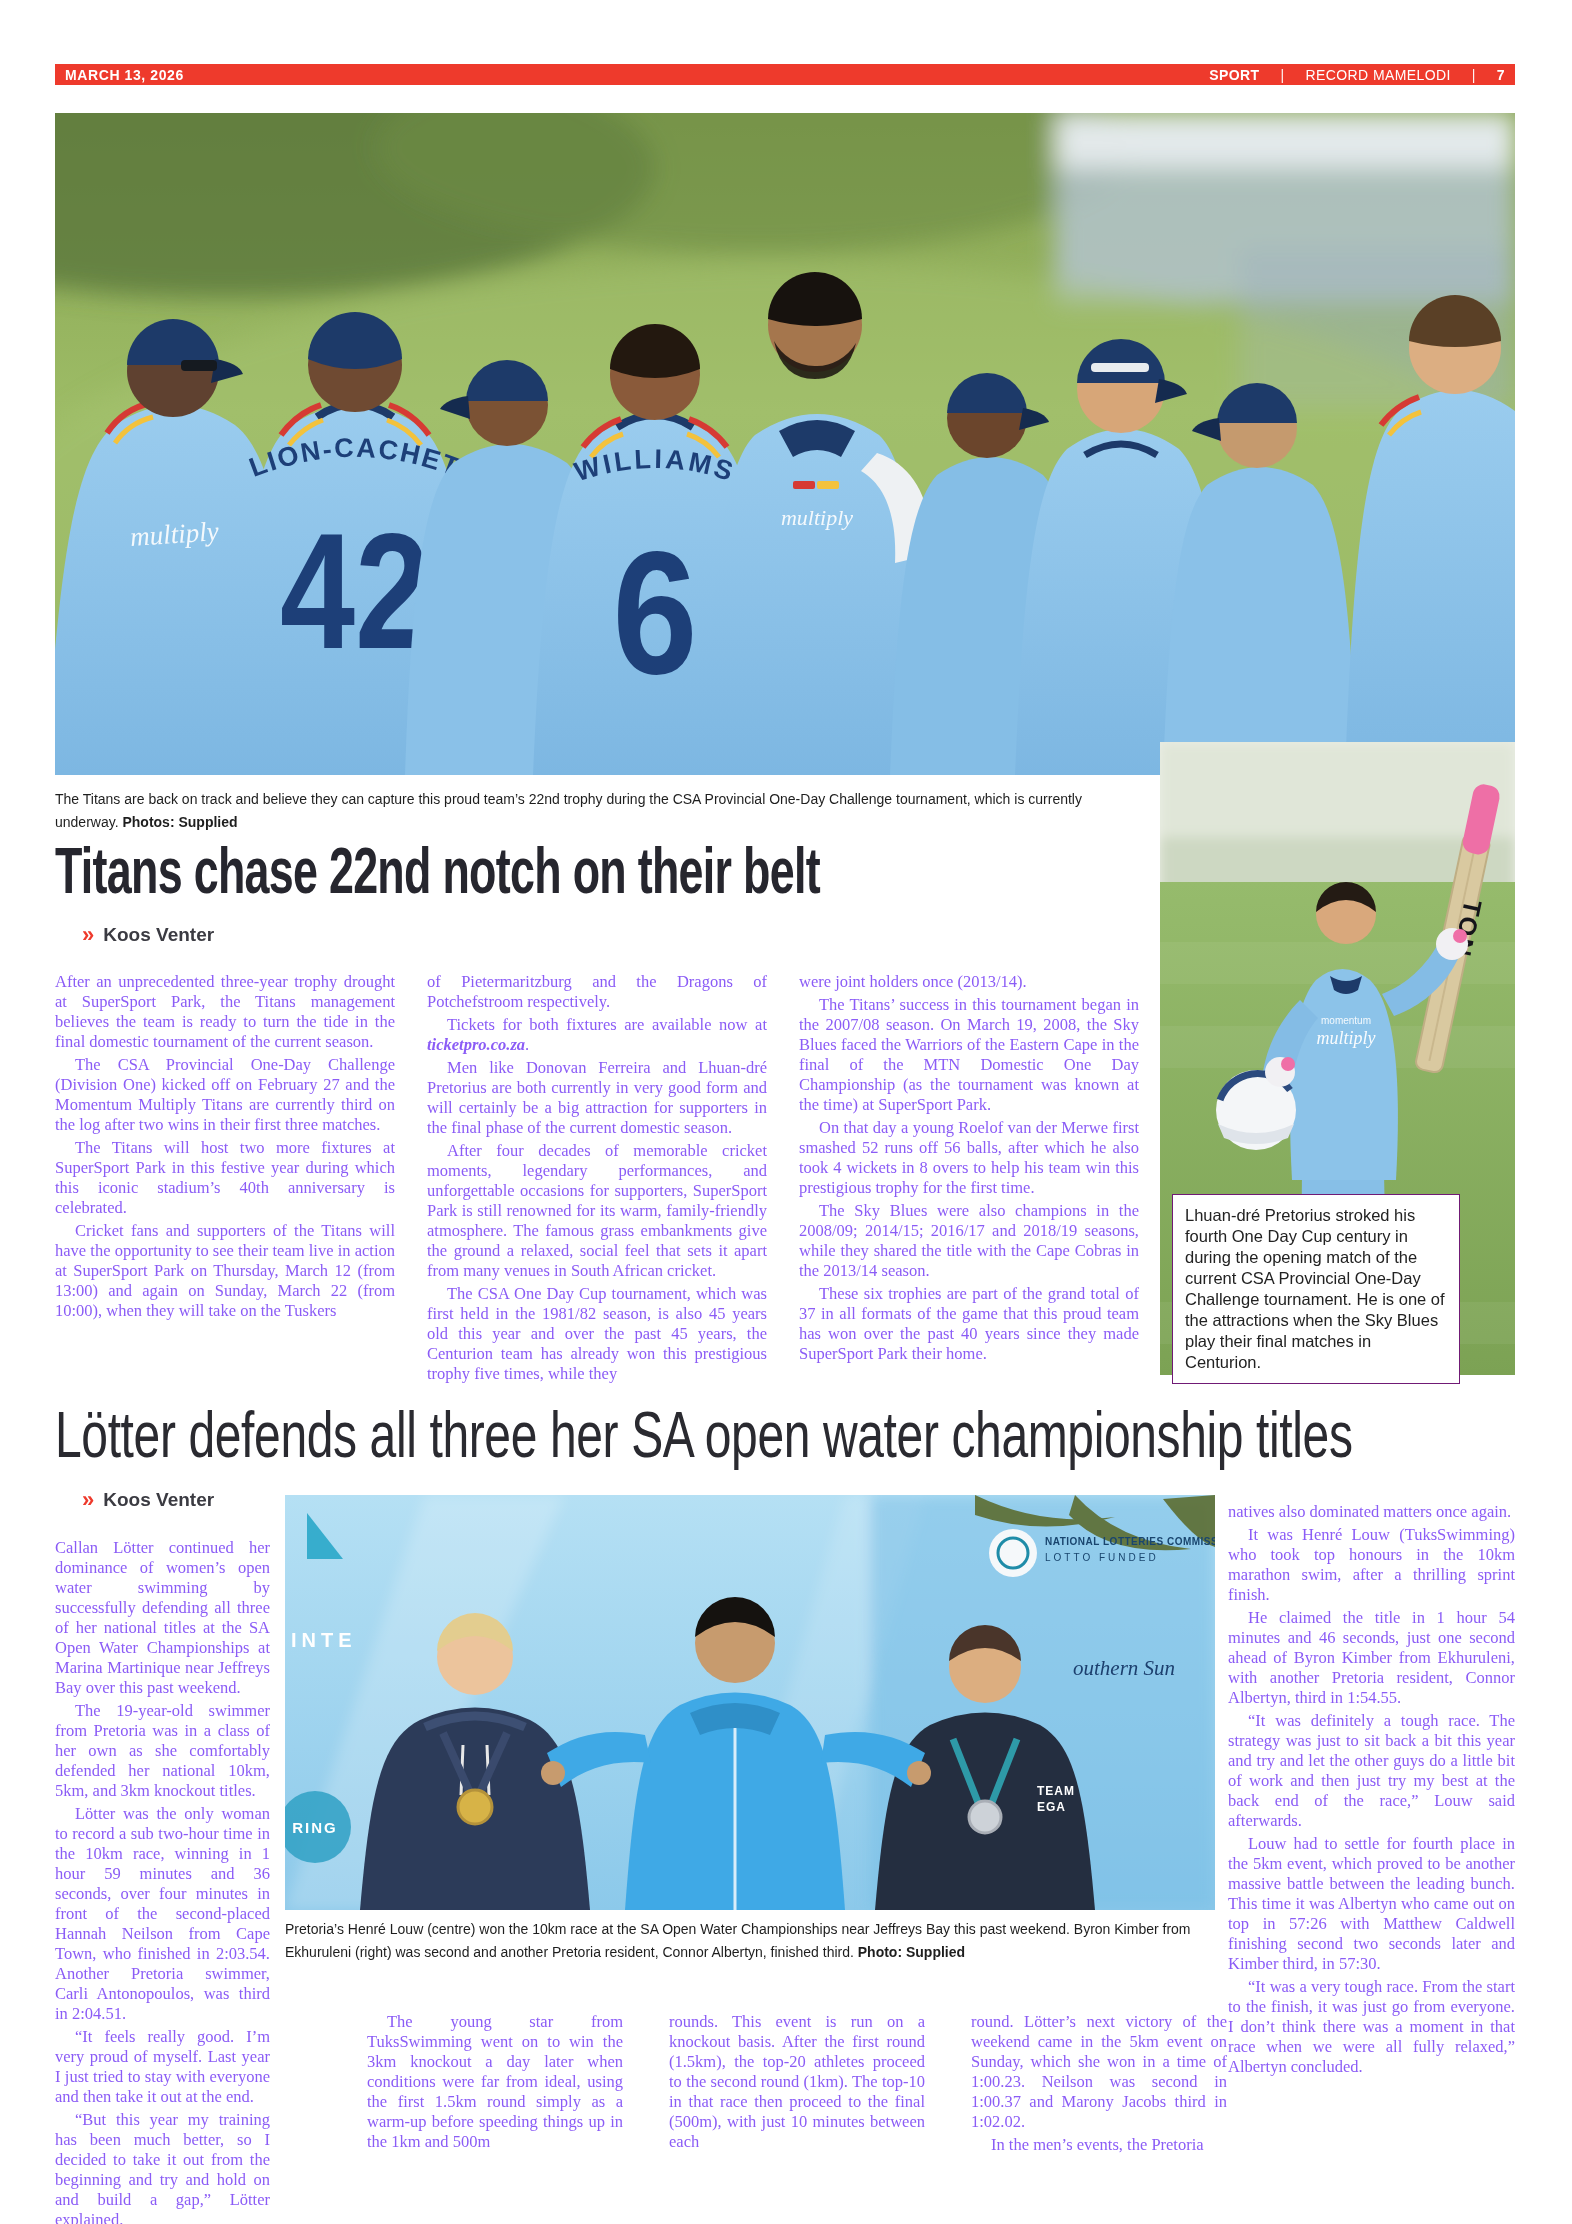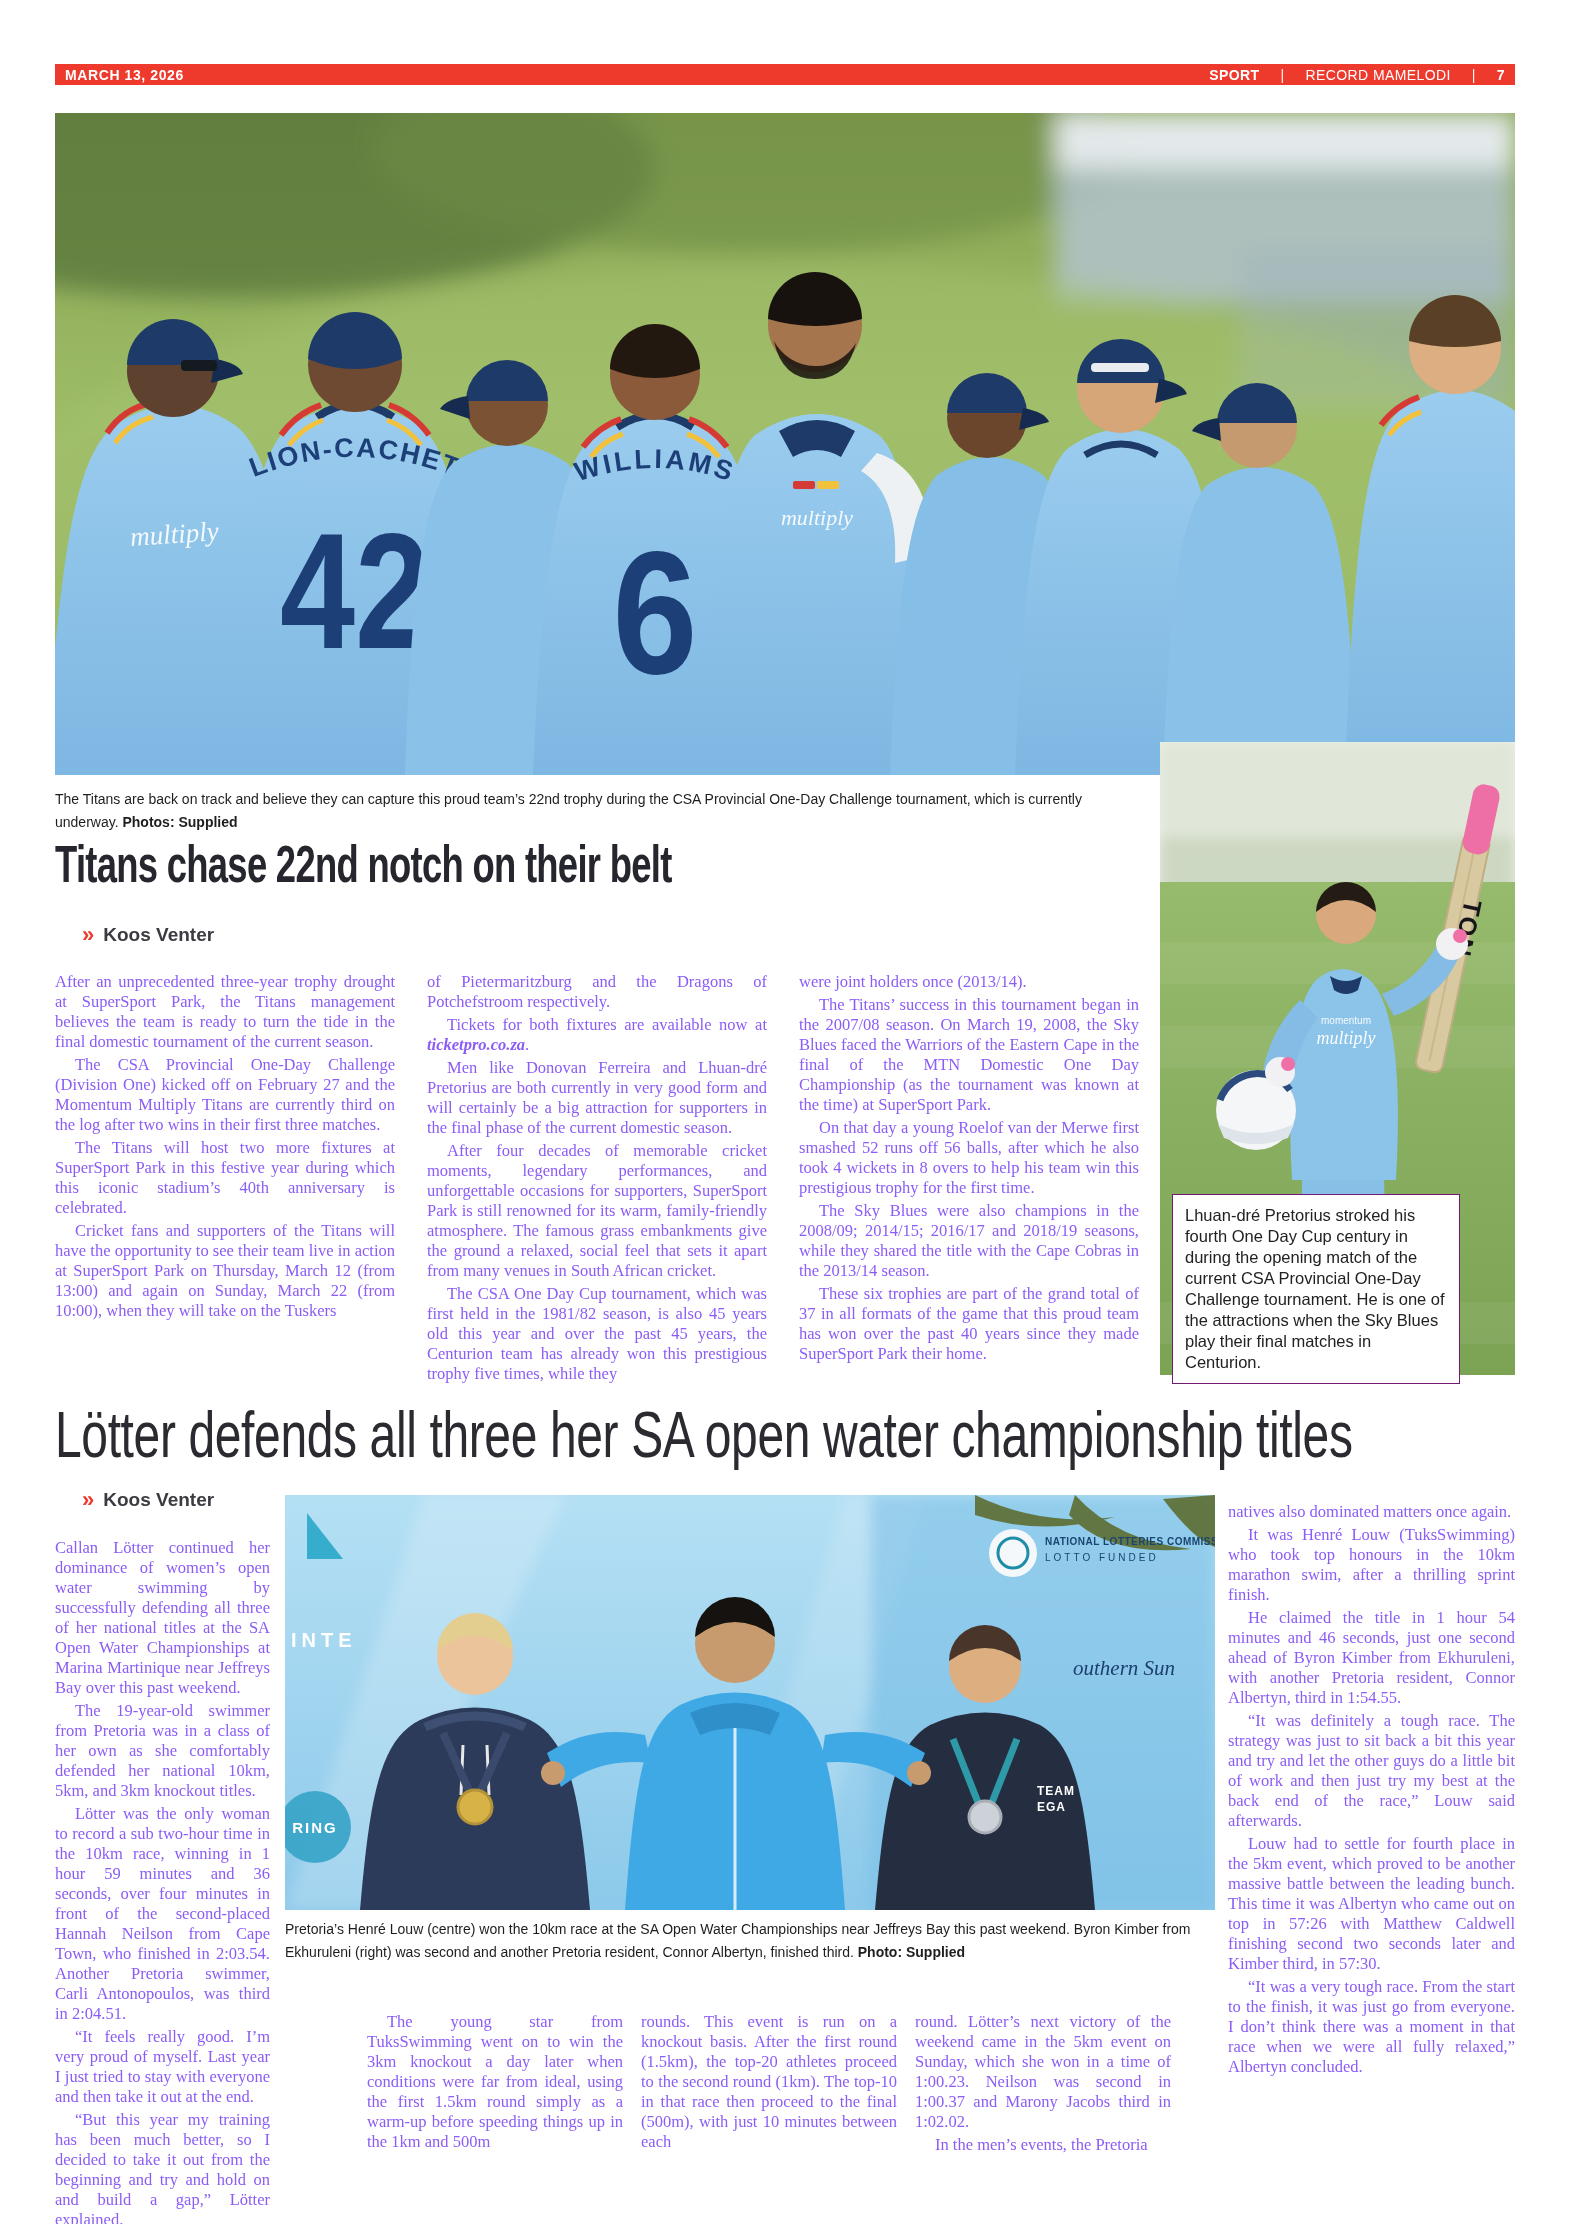--- a/index.html
+++ b/index.html
@@ -20,39 +20,39 @@
   .inset-cap{position:absolute;left:12px;top:452px;width:262px;background:#fff;border:1px solid #701a75;
              padding:10px 12px;font-family:"Liberation Sans",sans-serif;font-size:16.5px;line-height:21px;color:#222;}
   .photo-swim{position:absolute;left:285px;top:1495px;width:930px;height:415px;}
   
   .cap{position:absolute;font-family:"Liberation Sans",sans-serif;font-size:14px;line-height:23px;color:#1e1e1e;}
   #cap-main{left:55px;top:788px;width:1040px;}
   #cap-swim{left:285px;top:1918px;width:926px;}
   .cap b{font-weight:700;}
   
   .head{position:absolute;margin:0;font-family:"Liberation Sans",sans-serif;white-space:nowrap;}
-  #head1{left:55px;top:834px;font-size:52px;font-weight:700;color:#26262e;}
+  #head1{left:55px;top:834px;font-size:64px;font-weight:700;color:#26262e;}
   #head1 .squish{display:inline-block;transform:scaleX(.70);transform-origin:0 0;letter-spacing:-1px;}
   #head2{left:55px;top:1398px;font-size:64px;font-weight:400;color:#2a2a30;}
   #head2 .squish{display:inline-block;transform:scaleX(.75);transform-origin:0 0;letter-spacing:-.5px;}
   
   .byline{position:absolute;display:flex;align-items:center;gap:9px;font-family:"Liberation Sans",sans-serif;
           font-size:19px;font-weight:700;color:#3b3b42;}
   .bmark{color:#ee3a2c;font-size:22px;line-height:1;}
   #byline1{left:82px;top:924px;}
   #byline2{left:82px;top:1489px;}
   
   .bodytext p{margin:0 0 3px 0;font-size:16.5px;line-height:20px;text-align:justify;color:#8b5cf6;}
   .bodytext p.ind{text-indent:20px;}
   .bodytext i{font-style:italic;font-weight:bold;}
   .cols1{position:absolute;left:55px;top:972px;width:1084px;display:grid;
          grid-template-columns:340px 340px 340px;column-gap:32px;}
   #a2col1{position:absolute;left:55px;top:1538px;width:215px;}
   .cols2b{position:absolute;left:367px;top:2012px;width:828px;display:grid;
-          grid-template-columns:256px 256px 256px;column-gap:18px;}
+          grid-template-columns:256px 256px 256px;column-gap:46px;}
   #a2col5{position:absolute;left:1228px;top:1502px;width:287px;}
   
   .svg-sans{font-family:"Liberation Sans",sans-serif;}
   .svg-serif{font-family:"Liberation Serif",serif;}
 </style>
 </head>
 <body>
 
 <div class="page">
 

